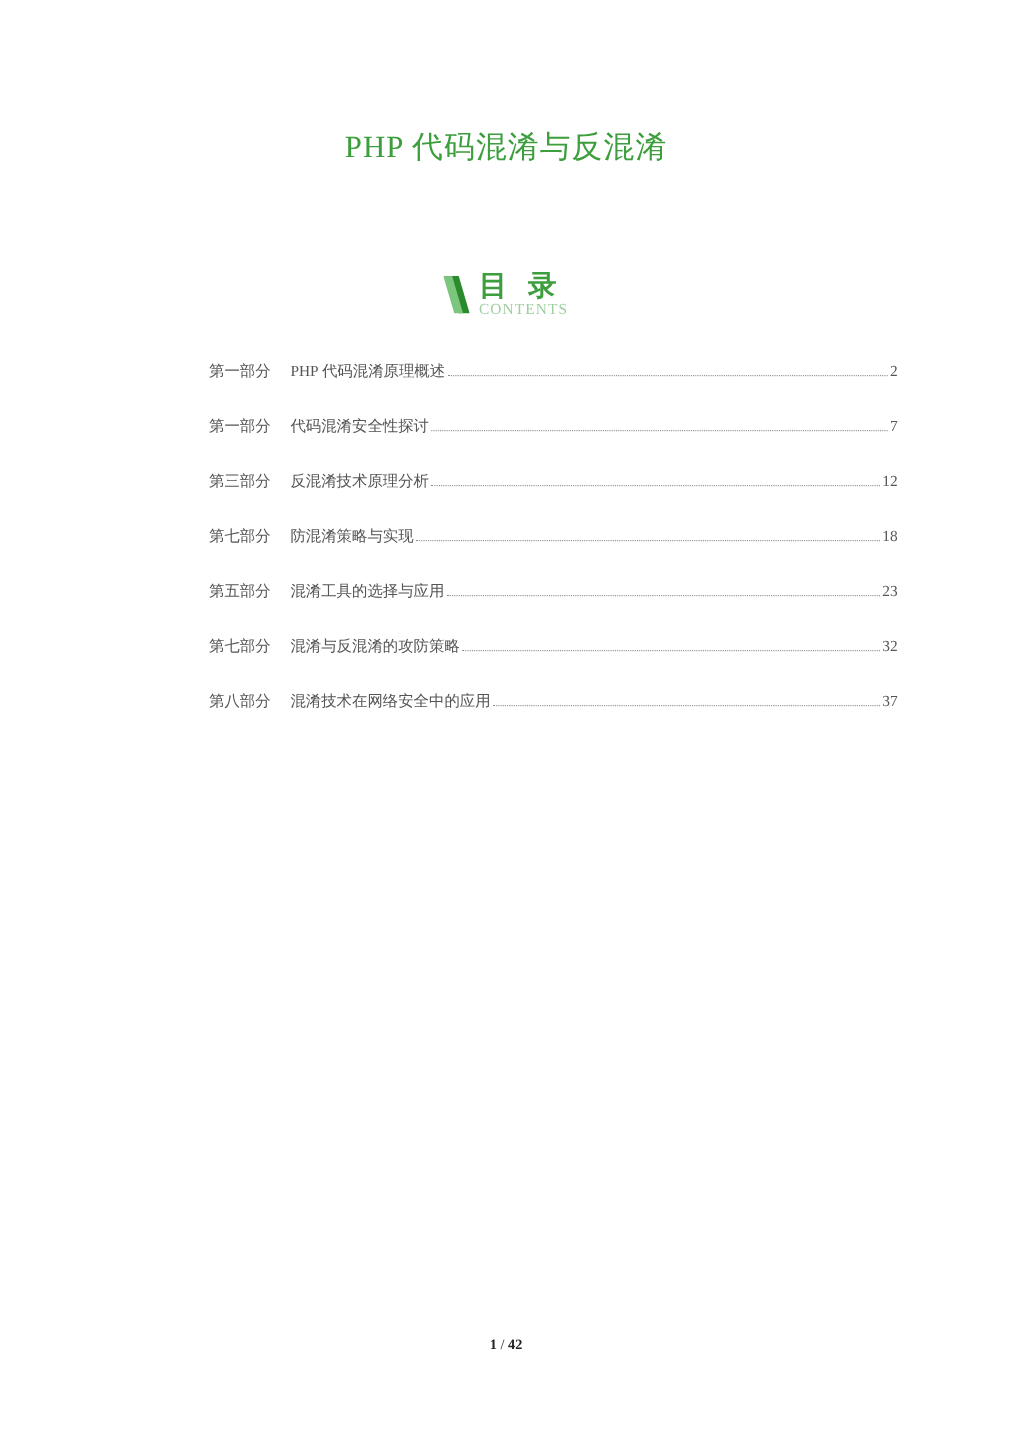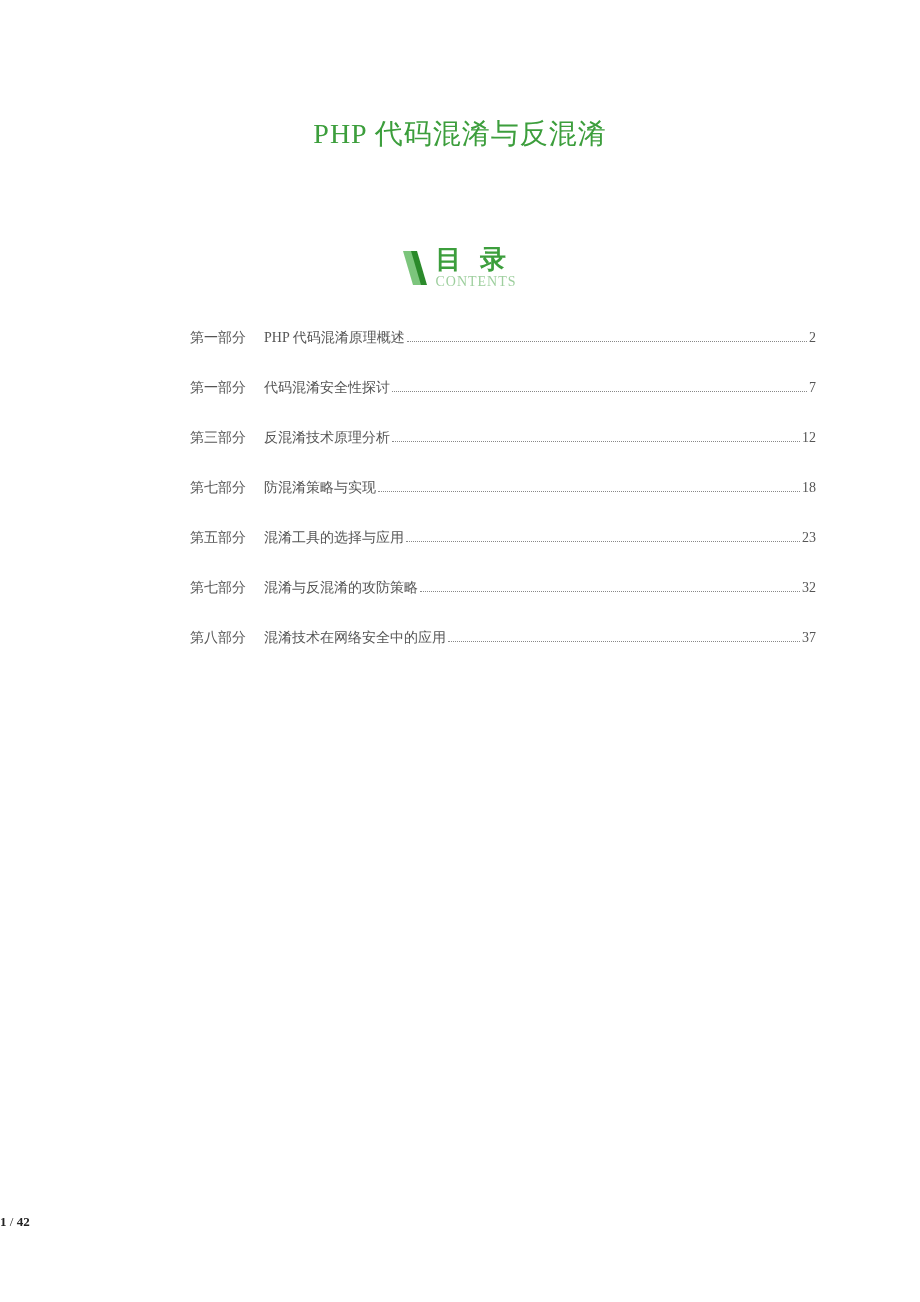--- a/index.html
+++ b/index.html
@@ -81,20 +81,21 @@
       min-width: 10px;
     }
     .toc-page {
       flex-shrink: 0;
     }
     .footer {
       position: absolute;
       bottom: 72px;
       left: 0;
       right: 0;
+      text-align: center;
       font-size: 13px;
       color: #222222;
     }
     .footer .bold {
       font-weight: bold;
     }
   </style>
 </head>
 <body>
 

